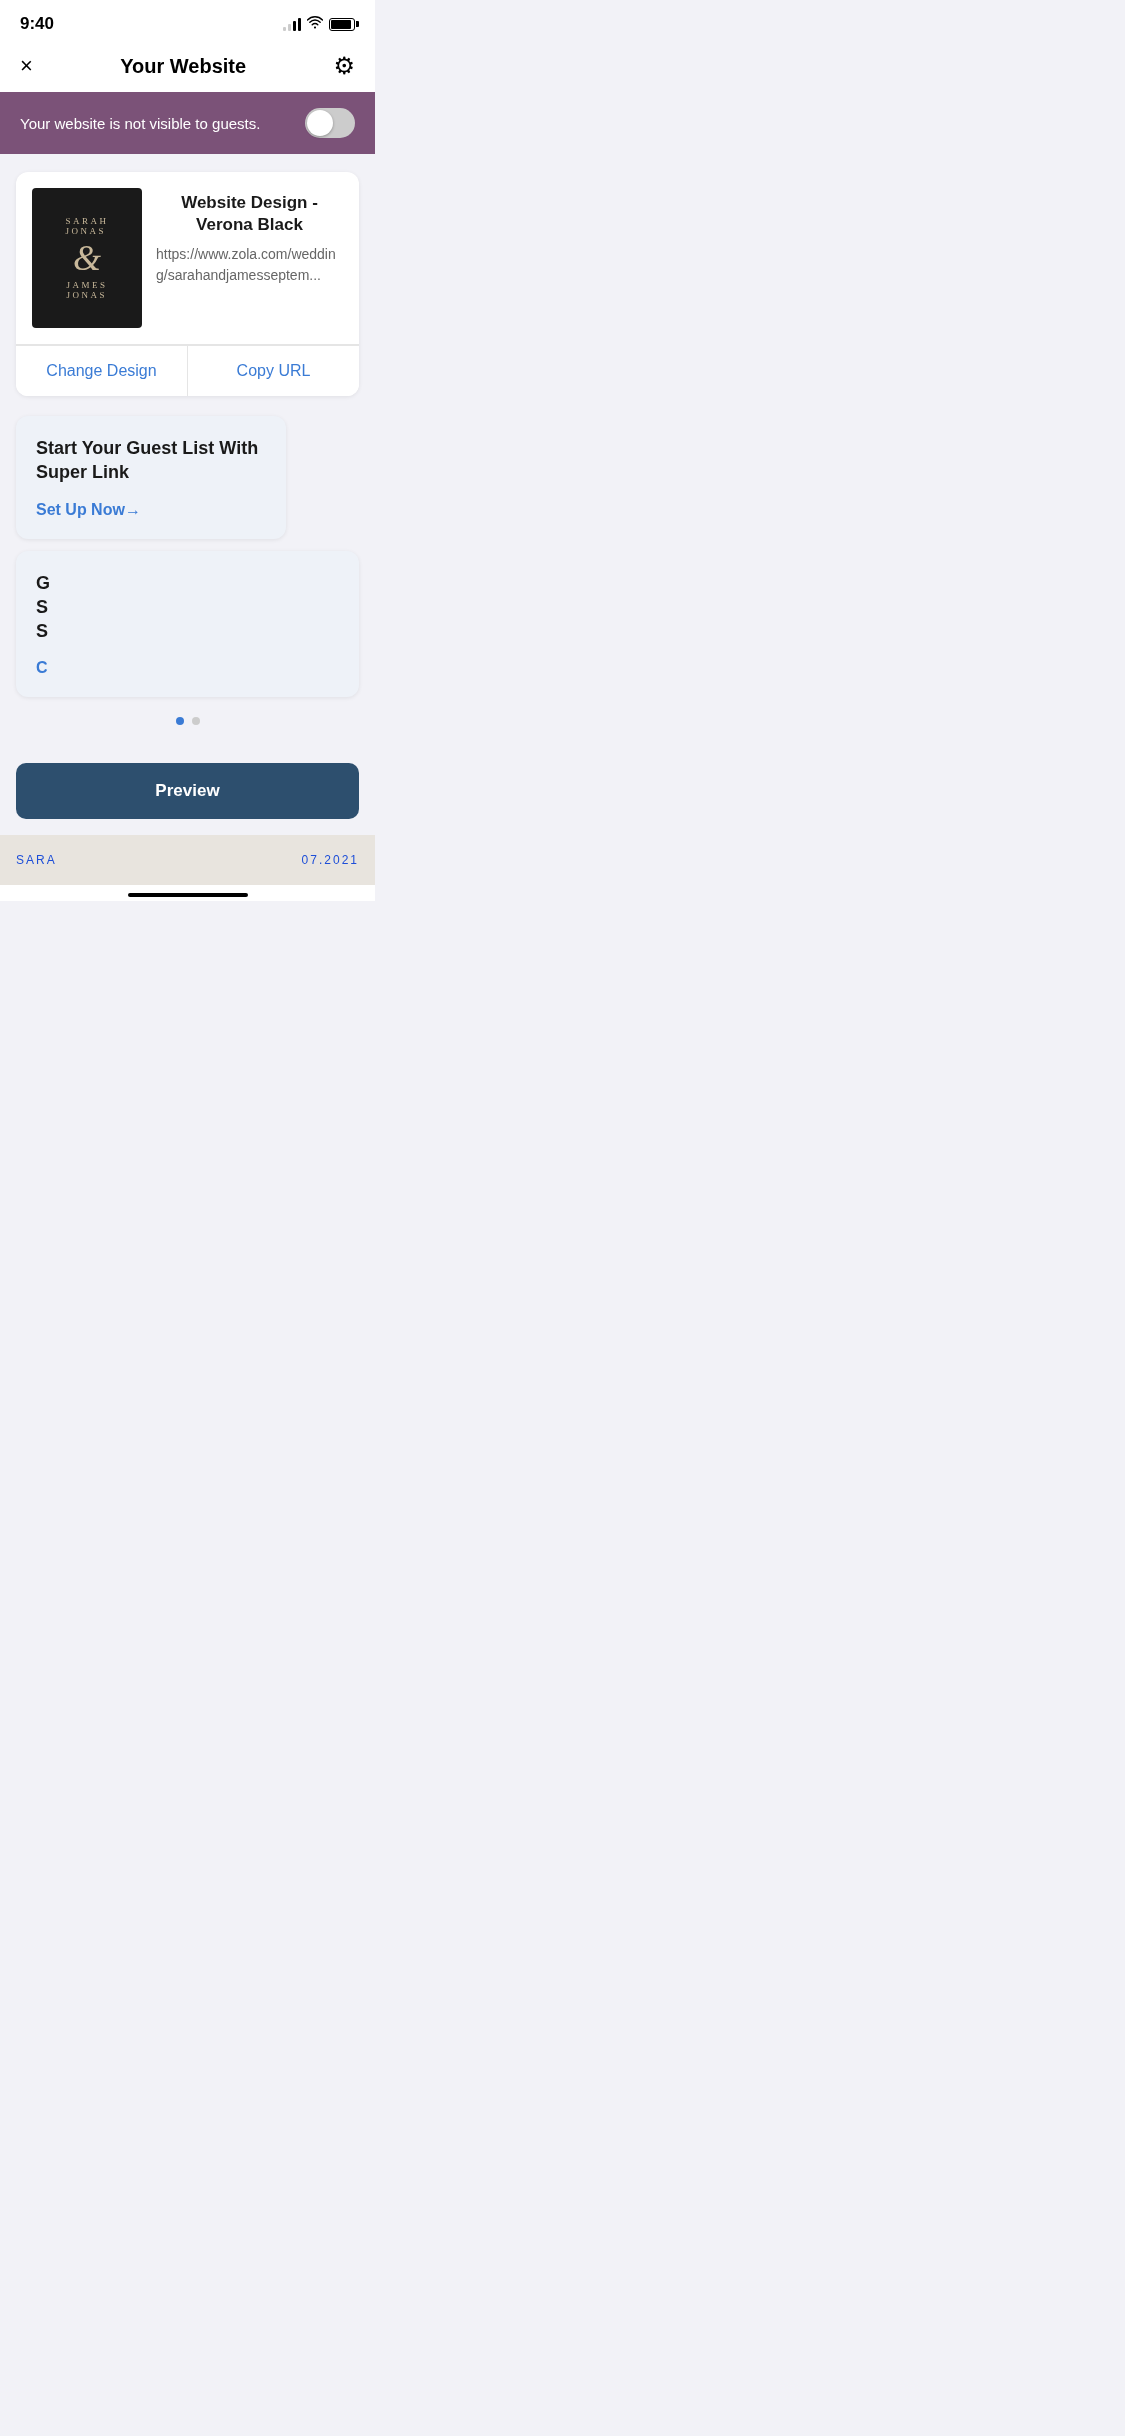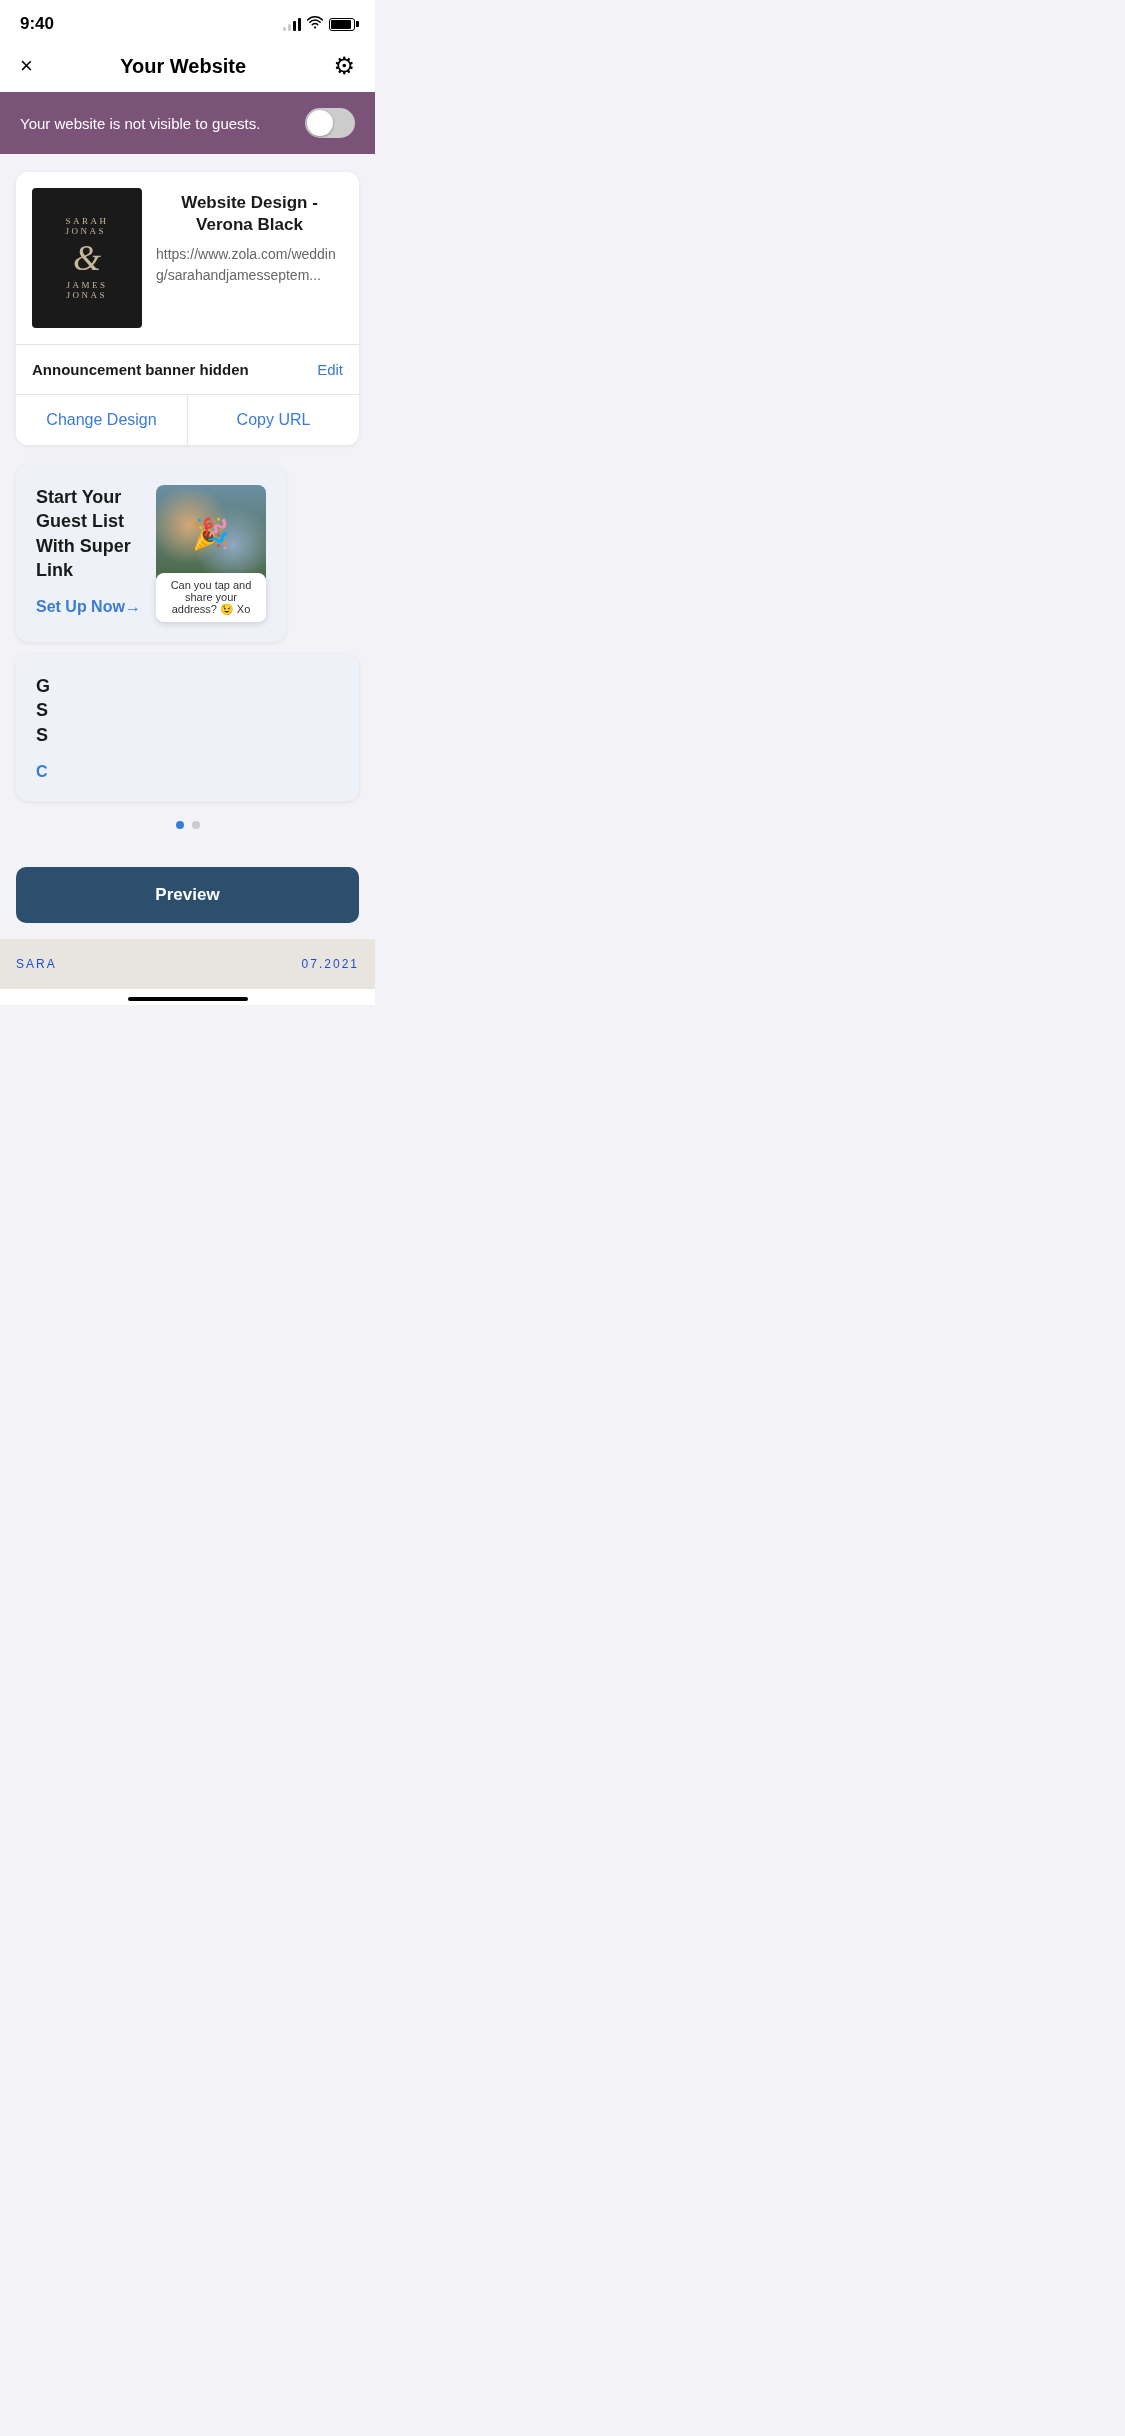--- a/index.html
+++ b/index.html
@@ -486,49 +486,39 @@
       </div>
 
       <div class="website-info">
         <div class="website-design-name">Website Design - Verona Black</div>
         <div class="website-url">https://www.zola.com/wedding/sarahandjamesseptem...</div>
       </div>
     </div>
 
     <div class="card-divider"></div>
 
-    <div class="announcement-row">
-      <span class="announcement-text">Announcement banner hidden</span>
-      <span class="edit-link">Edit</span>
-    </div>
 
     <div class="card-actions">
       <button class="card-action-btn">Change Design</button>
       <button class="card-action-btn">Copy URL</button>
     </div>
   </div>
 
   <div class="guest-list-section">
     <div class="cards-scroll">
 
       <div class="promo-card">
         <div class="promo-card-content">
           <div class="promo-text-block">
             <div class="promo-title">Start Your Guest List With Super Link</div>
             <div class="promo-action">
               <span>Set Up Now</span>
               <span>→</span>
             </div>
           </div>
-          <div class="promo-image-block">
-            <div class="party-image">
-              <div class="party-image-inner"></div>
-            </div>
-            <div class="image-caption">Can you tap and share your address? 😉 Xo</div>
-          </div>
         </div>
       </div>
 
       <div class="promo-card-second">
         <div class="promo-card-second-title">G<br>S<br>S</div>
         <div class="promo-card-second-action">C</div>
       </div>
 
     </div>
   </div>

